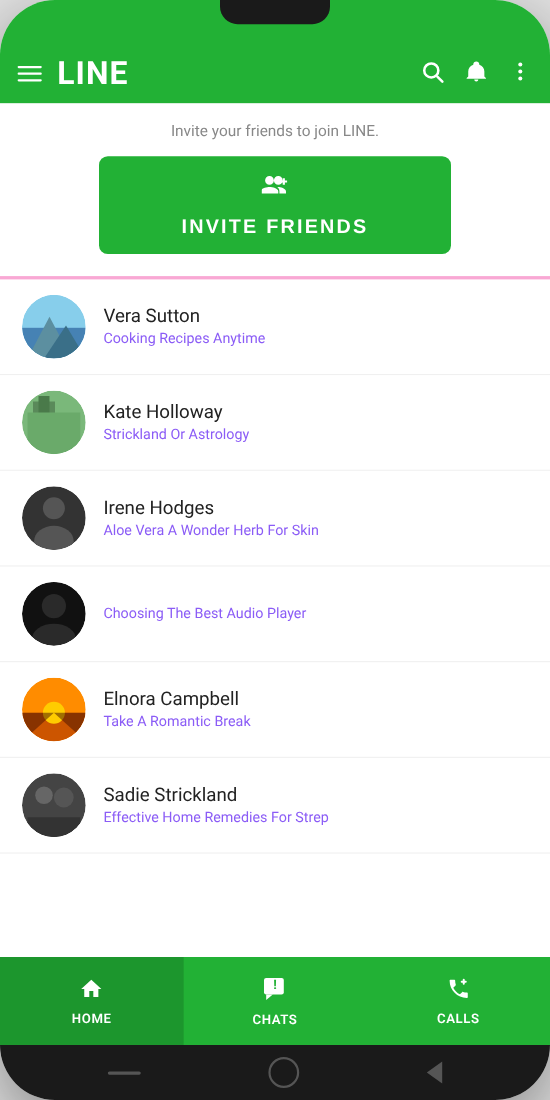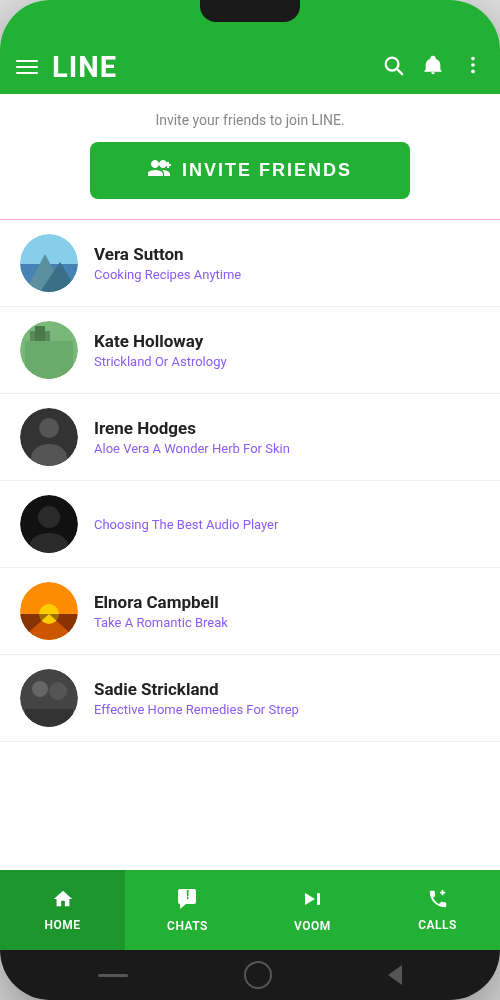--- a/index.html
+++ b/index.html
@@ -97,21 +97,21 @@
       flex: 1;
       background: white;
       overflow-y: auto;
       display: flex;
       flex-direction: column;
     }
 
     .invite-section {
       padding: 18px 20px 10px;
       text-align: center;
-      border-bottom: 1px solid #f9a8d4;
+      border-bottom: 3px solid #f9a8d4;
     }
 
     .invite-subtitle {
       color: #888;
       font-size: 14px;
       margin-bottom: 14px;
     }
 
     .invite-btn {
       background: #22b135;
@@ -123,20 +123,21 @@
       font-weight: bold;
       letter-spacing: 2px;
       cursor: pointer;
       display: flex;
       align-items: center;
       justify-content: center;
       gap: 10px;
       width: 100%;
       max-width: 320px;
       margin: 0 auto 10px;
+      flex-direction: column;
     }
 
     .invite-btn-icon {
       font-size: 20px;
     }
 
     .friends-list {
       flex: 1;
     }
 
@@ -155,21 +156,21 @@
       overflow: hidden;
       flex-shrink: 0;
     }
 
     .friend-info {
       flex: 1;
     }
 
     .friend-name {
       font-size: 17px;
-      font-weight: 700;
+      font-weight: 400;
       color: #222;
       margin-bottom: 3px;
     }
 
     .friend-status {
       font-size: 13px;
       color: #8b5cf6;
     }
 
     .bottom-nav {
@@ -432,29 +433,20 @@
           <svg width="24" height="24" viewBox="0 0 24 24">
             <rect x="2" y="2" width="18" height="15" rx="2" ry="2" fill="white"></rect>
             <polygon points="4,17 4,22 10,17" fill="white"></polygon>
           </svg>
           <span style="position:absolute; top:2px; left:50%; transform:translateX(-50%); color:#22b135; font-size:12px; font-weight:bold; line-height:1;">!</span>
         </div>
       </span>
       <span class="nav-label">CHATS</span>
     </div>
 
-    <div class="nav-item">
-      <span class="nav-icon">
-        <svg width="24" height="24" viewBox="0 0 24 24" fill="white">
-          <path d="M4 6l10 6-10 6V6z"></path>
-          <rect x="16" y="6" width="3" height="12" rx="1" fill="white"></rect>
-        </svg>
-      </span>
-      <span class="nav-label">VOOM</span>
-    </div>
 
     <div class="nav-item">
       <span class="nav-icon">
         <svg class="calls-svg" viewBox="0 0 24 24">
           <path d="M6.6 10.8c1.4 2.8 3.8 5.1 6.6 6.6l2.2-2.2c.3-.3.7-.4 1-.2 1.1.4 2.3.6 3.6.6.6 0 1 .4 1 1V20c0 .6-.4 1-1 1-9.4 0-17-7.6-17-17 0-.6.4-1 1-1h3.5c.6 0 1 .4 1 1 0 1.3.2 2.5.6 3.6.1.3 0 .7-.2 1L6.6 10.8z"></path>
           <path d="M17 3v4M15 5h4" stroke="white" stroke-width="2" stroke-linecap="round" fill="none"></path>
         </svg>
       </span>
       <span class="nav-label">CALLS</span>
     </div>

